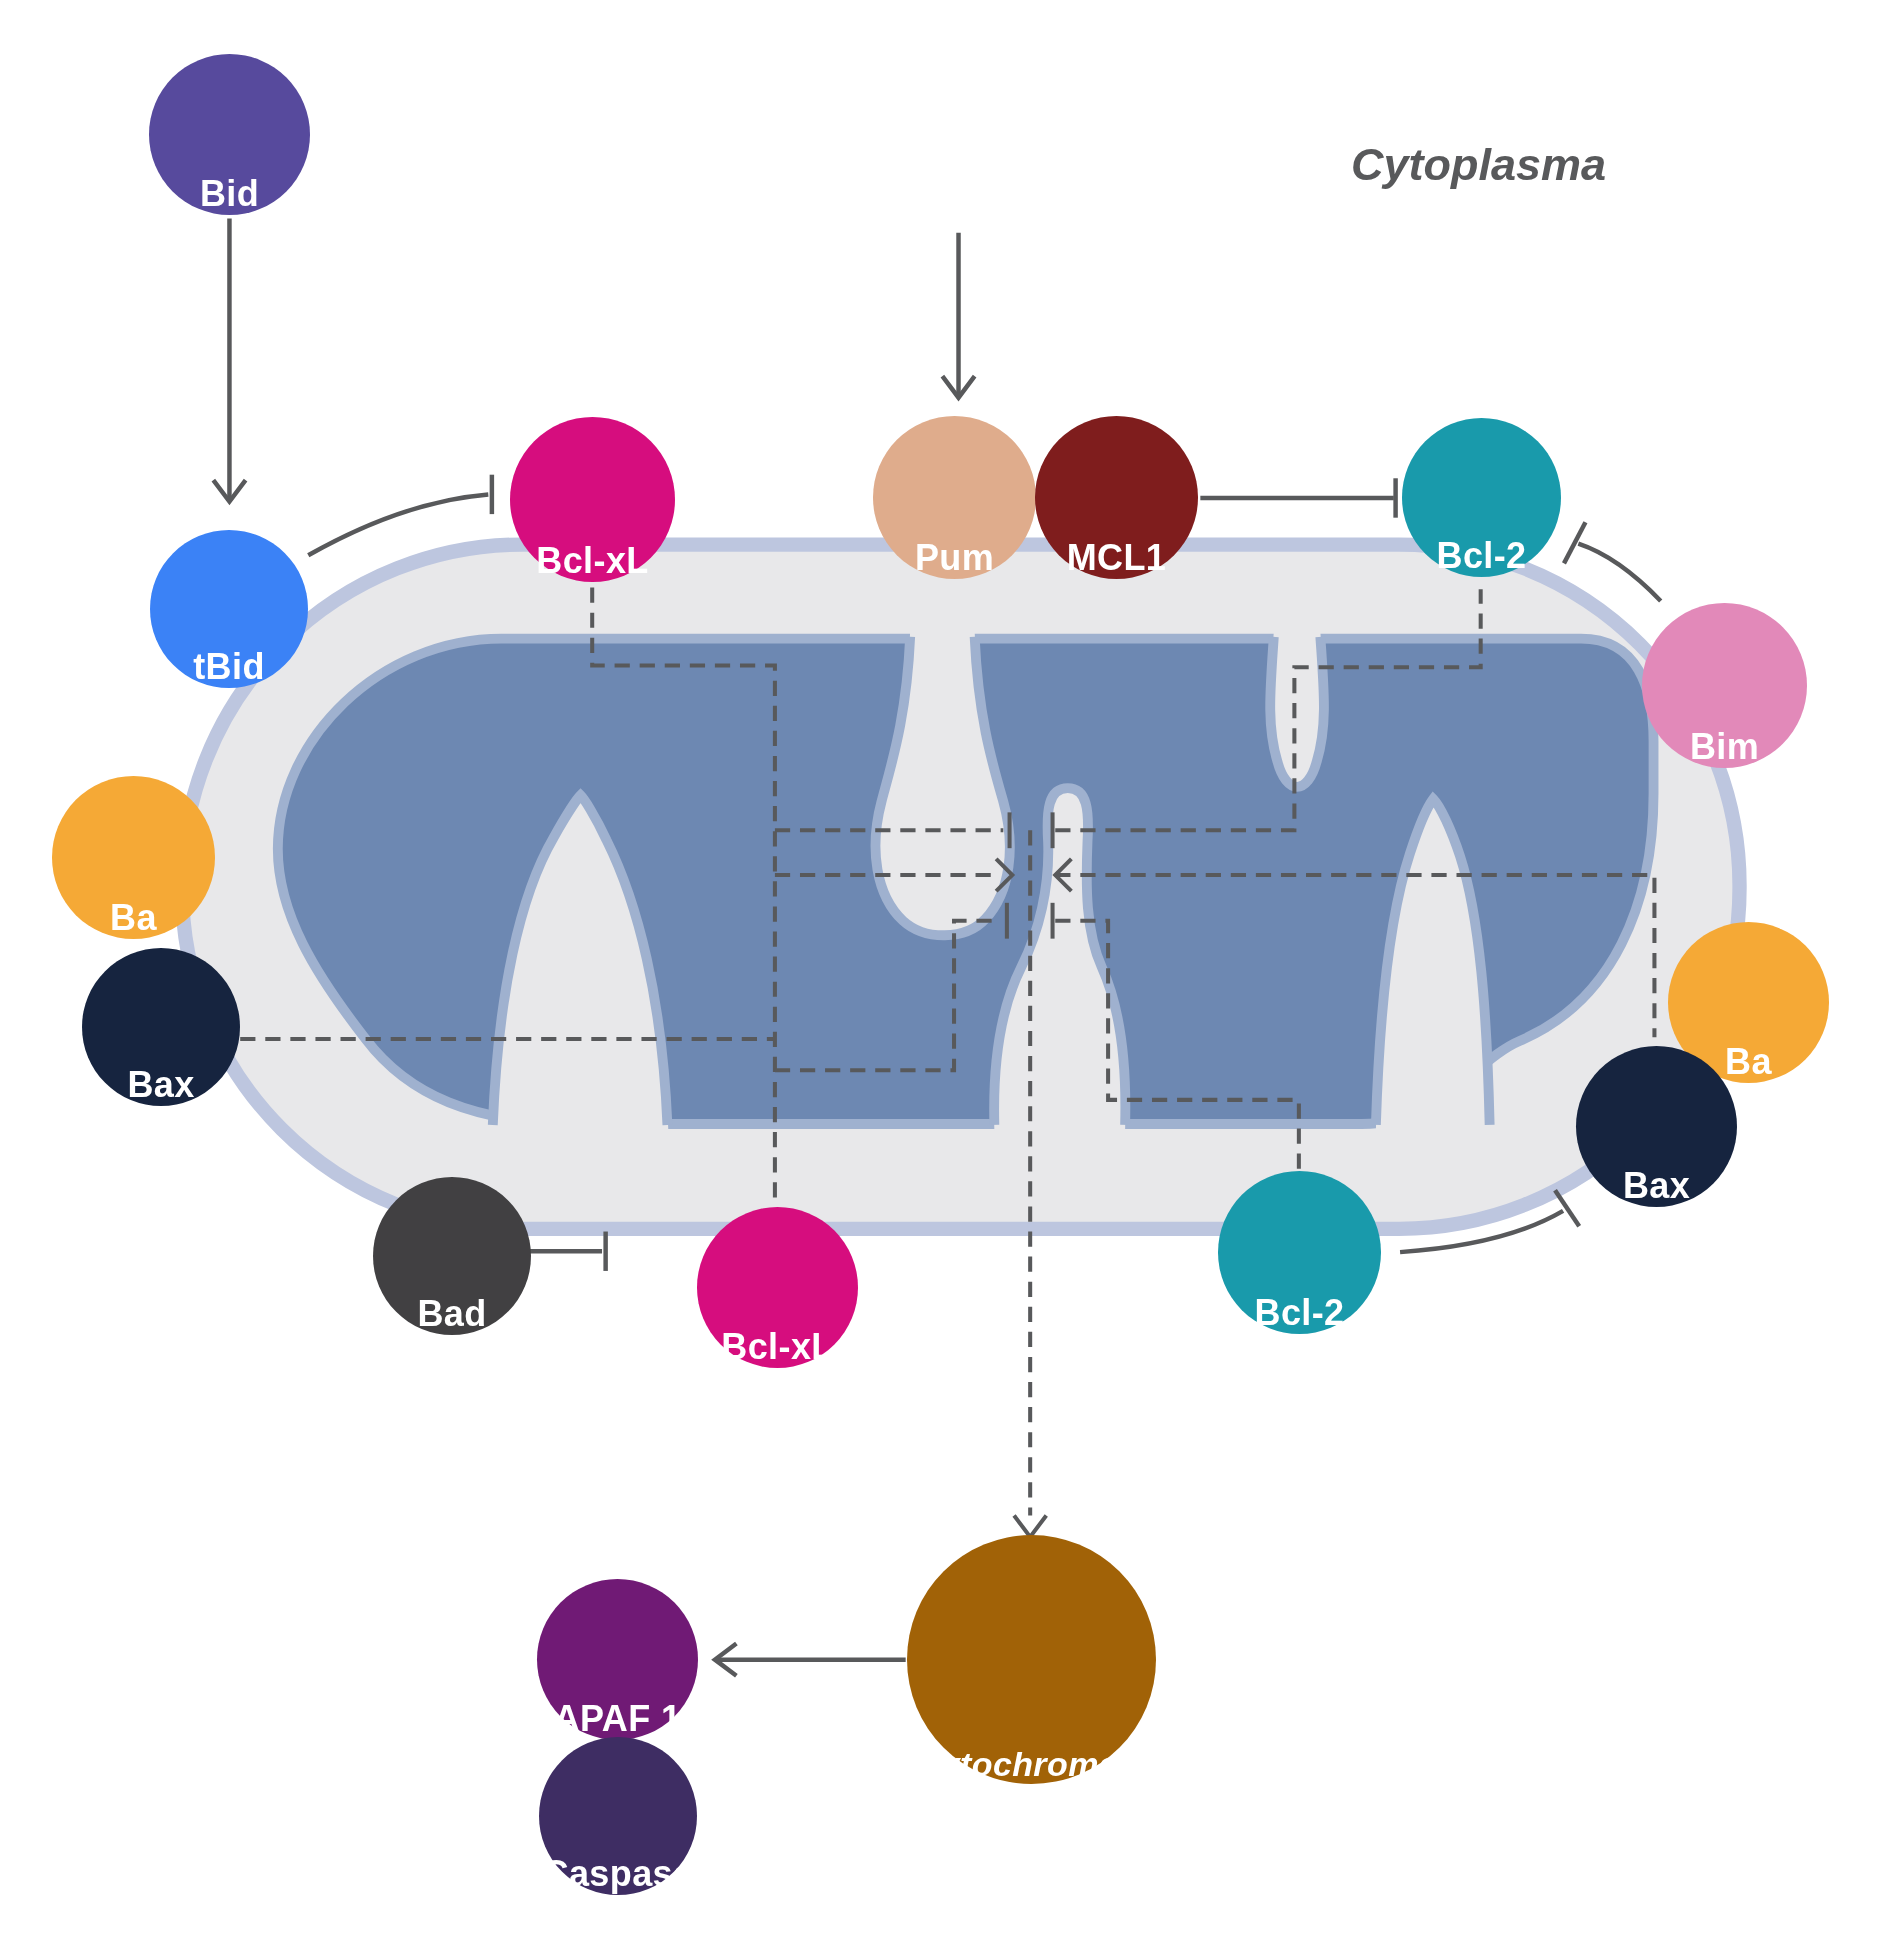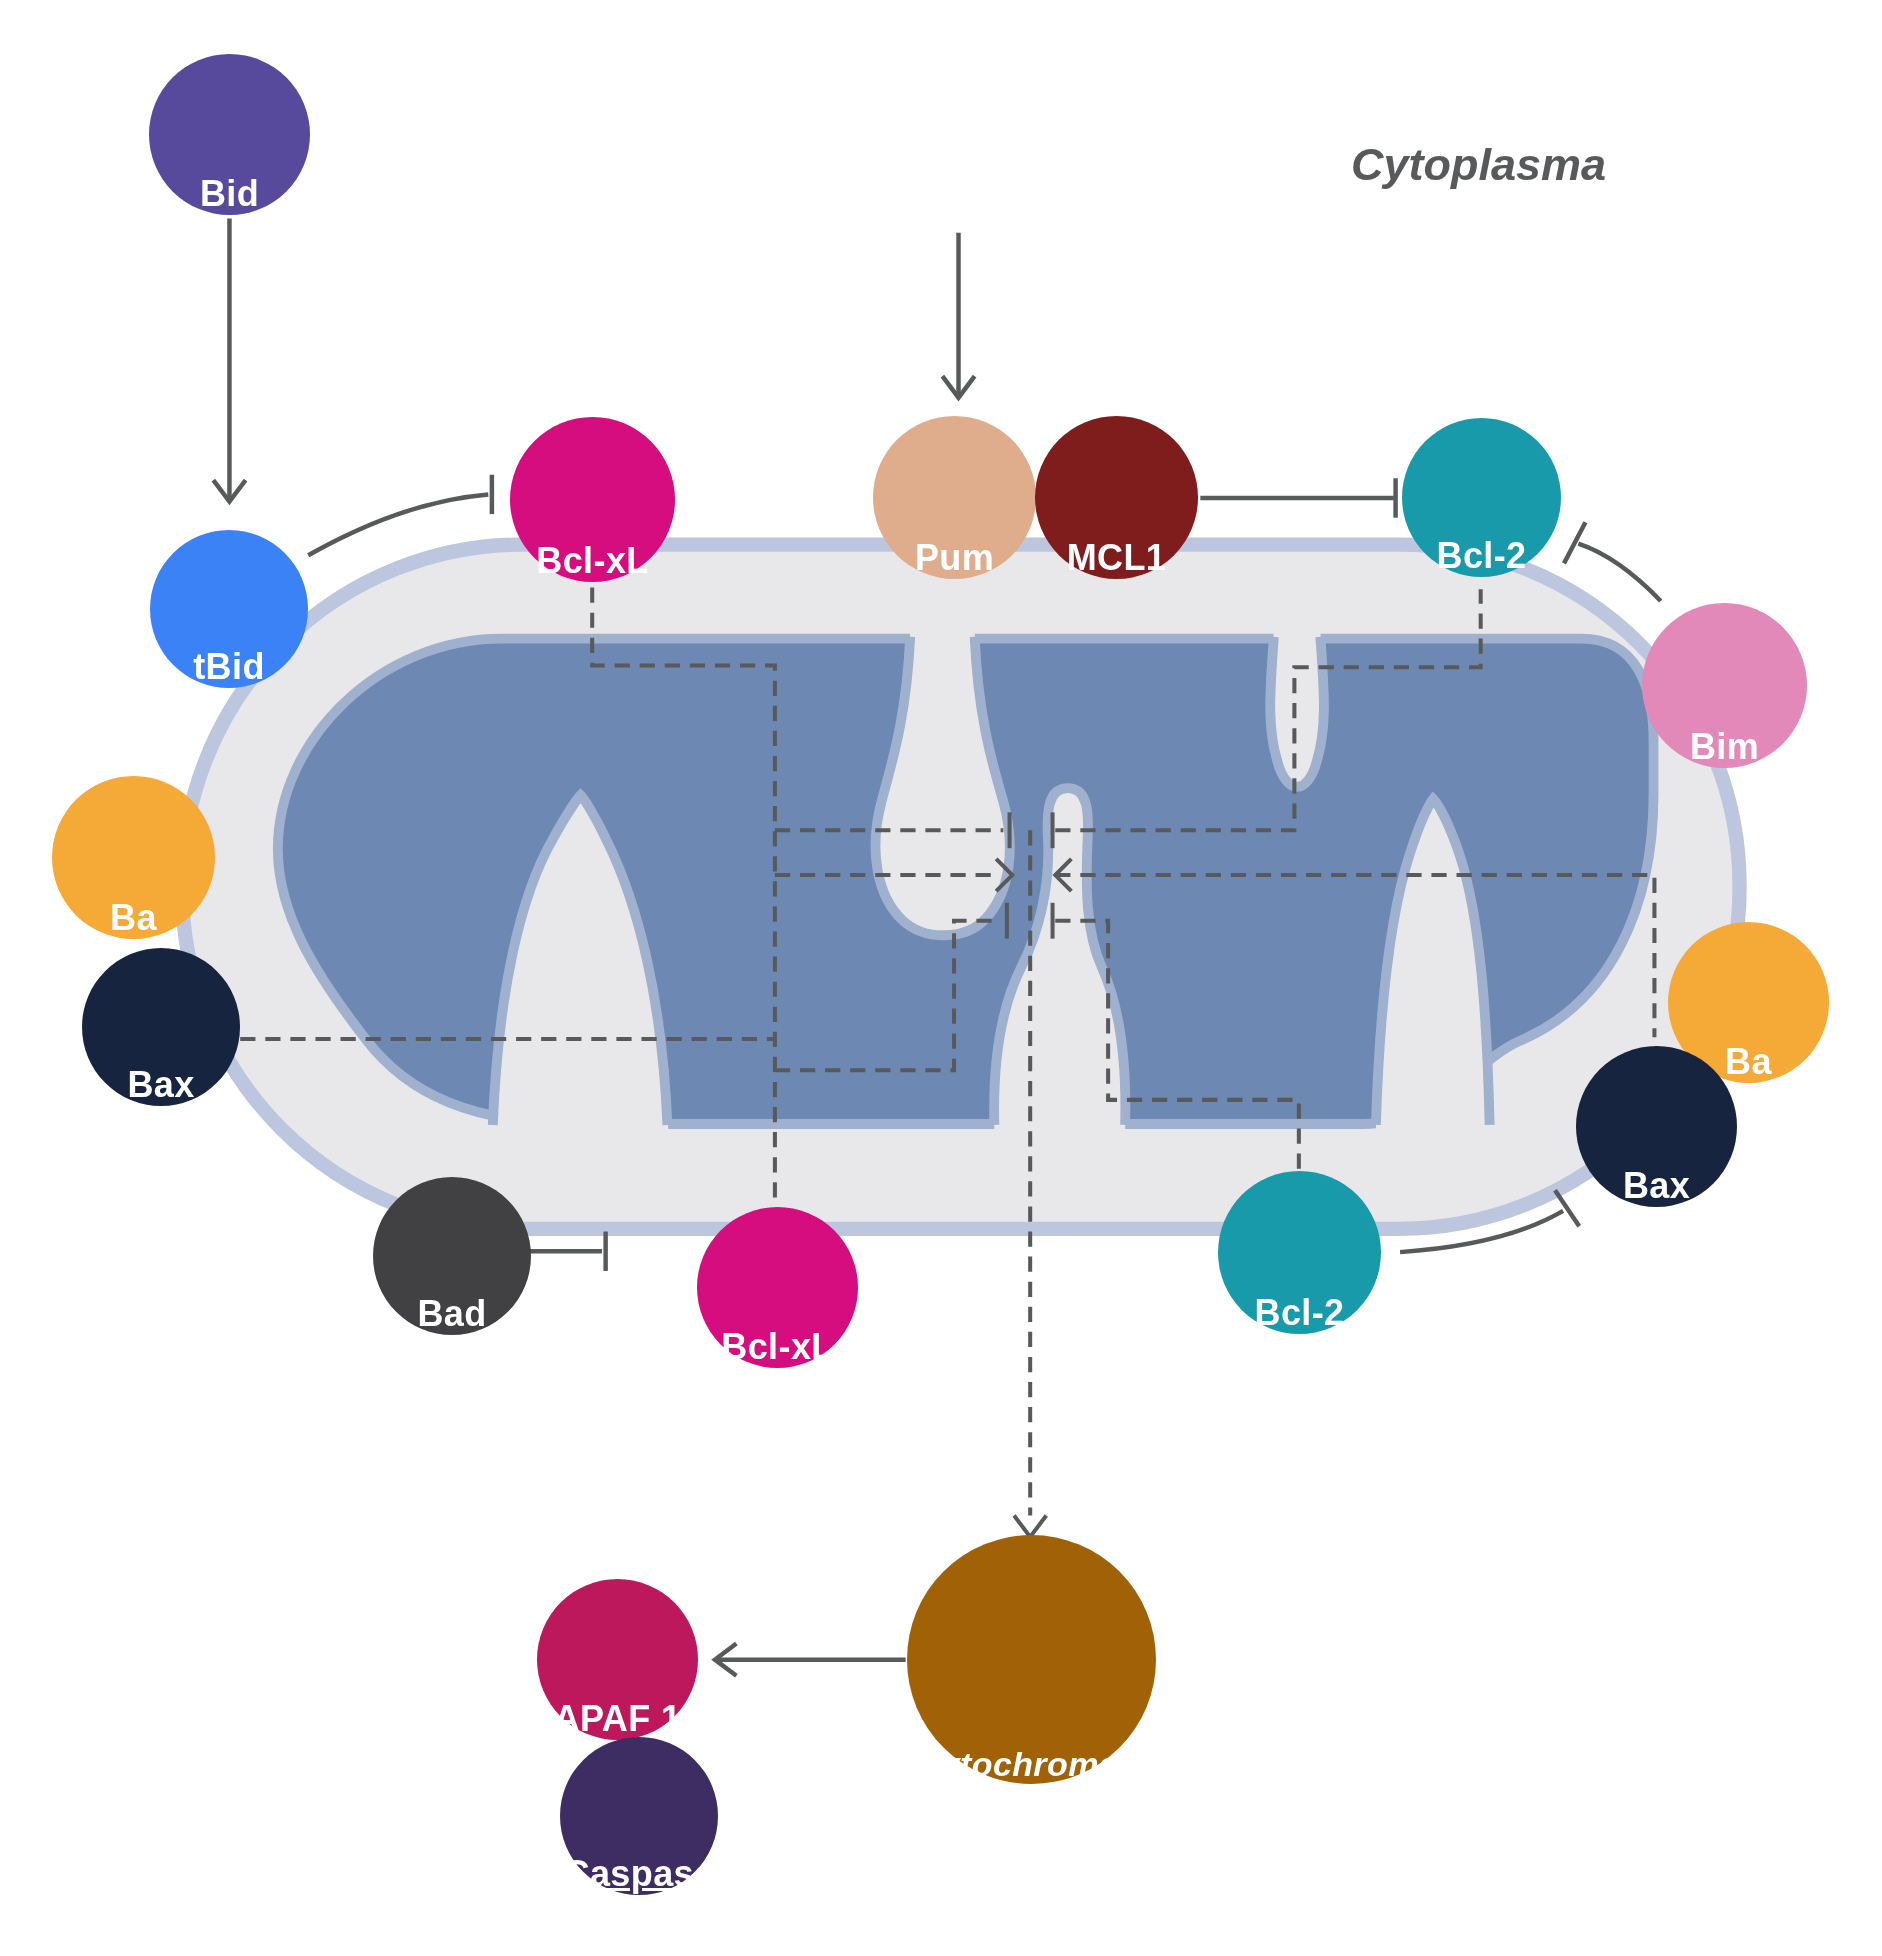--- a/index.html
+++ b/index.html
@@ -165,22 +165,22 @@
   </div>
 
   <div class="node" style="left: 1218px; top: 1171px; width: 163px; height: 163px; background-color: rgb(25, 154, 171);">
     <span>Bcl-2</span>
   </div>
 
   <div class="node big" style="left: 907px; top: 1535px; width: 249px; height: 249px; background-color: #a16207; font-style: italic;">
     <span>Cytochrome c</span>
   </div>
 
-  <div class="node" style="left: 537px; top: 1579px; width: 161px; height: 161px; background-color: #be185d;">
+  <div class="node" style="left: 537px; top: 1579px; width: 161px; height: 161px; background-color: #701a75;">
     <span>APAF 1</span>
   </div>
 
-  <div class="node" style="left: 560px; top: 1737px; width: 158px; height: 158px; background-color: rgb(62, 45, 99); text-decoration: underline;">
+  <div class="node" style="left: 539px; top: 1737px; width: 158px; height: 158px; background-color: rgb(62, 45, 99);">
     <span>Caspase</span>
   </div>
 
 </div>
 
 
 </body></html>

